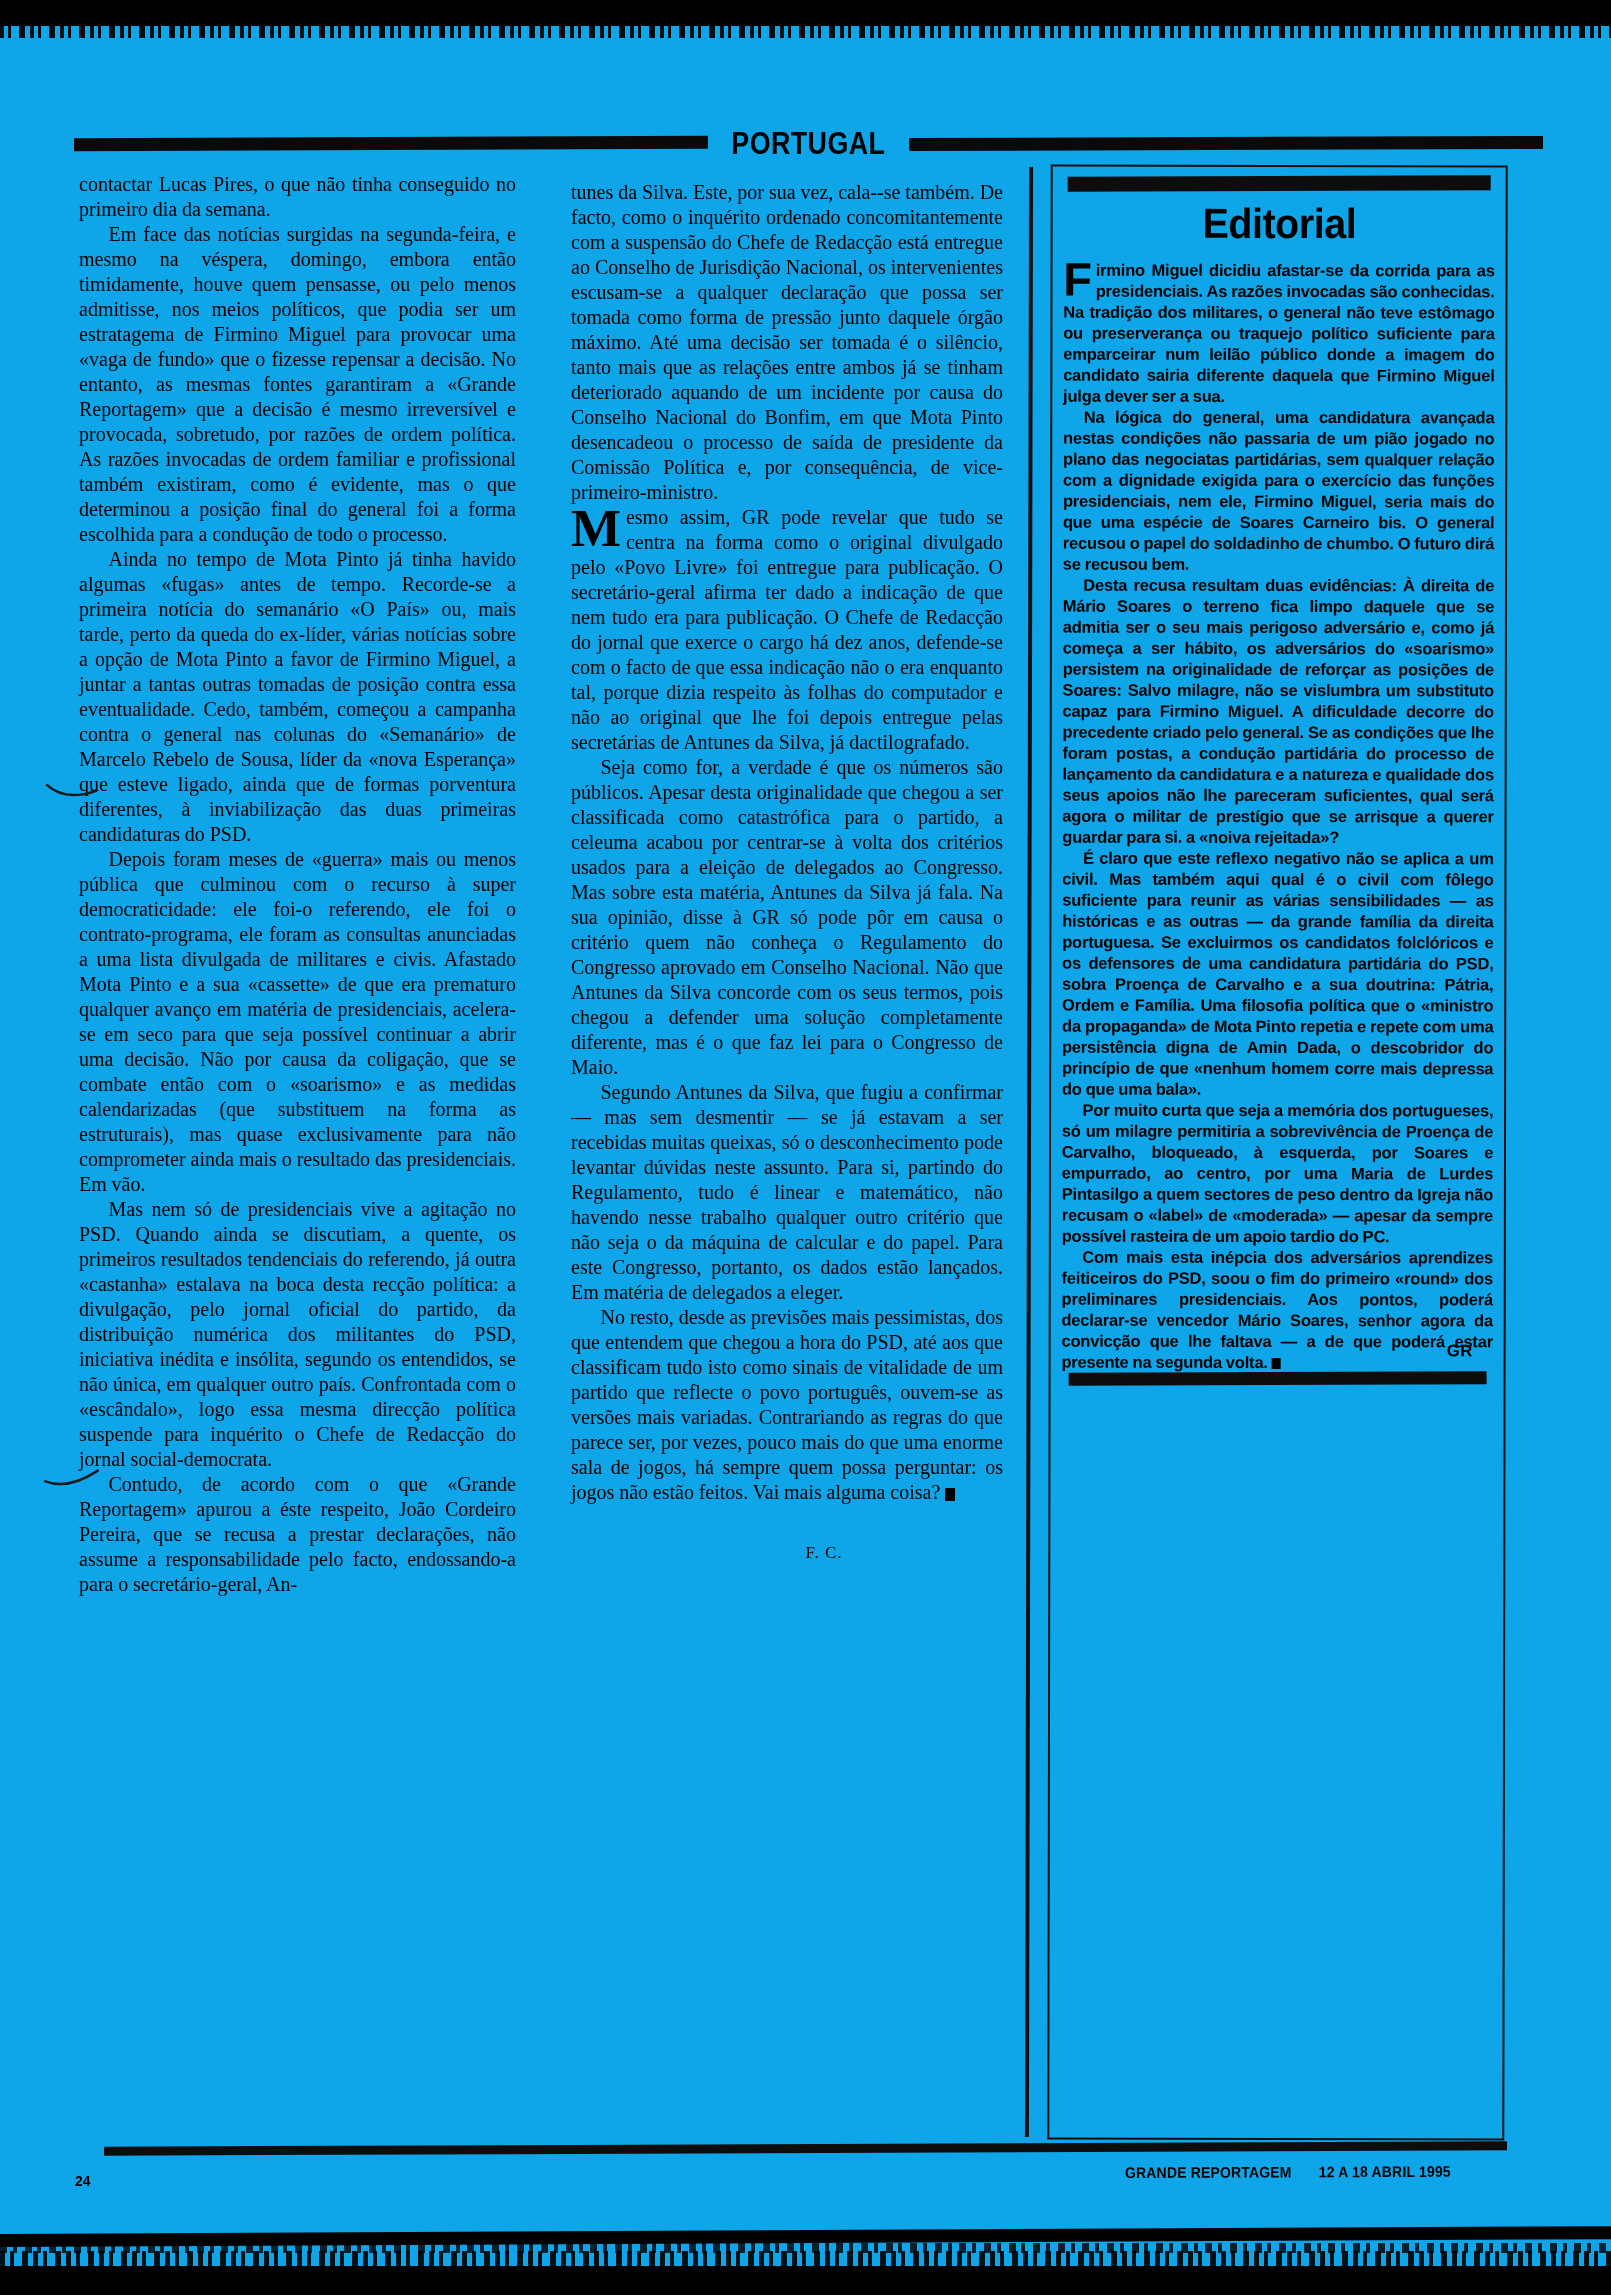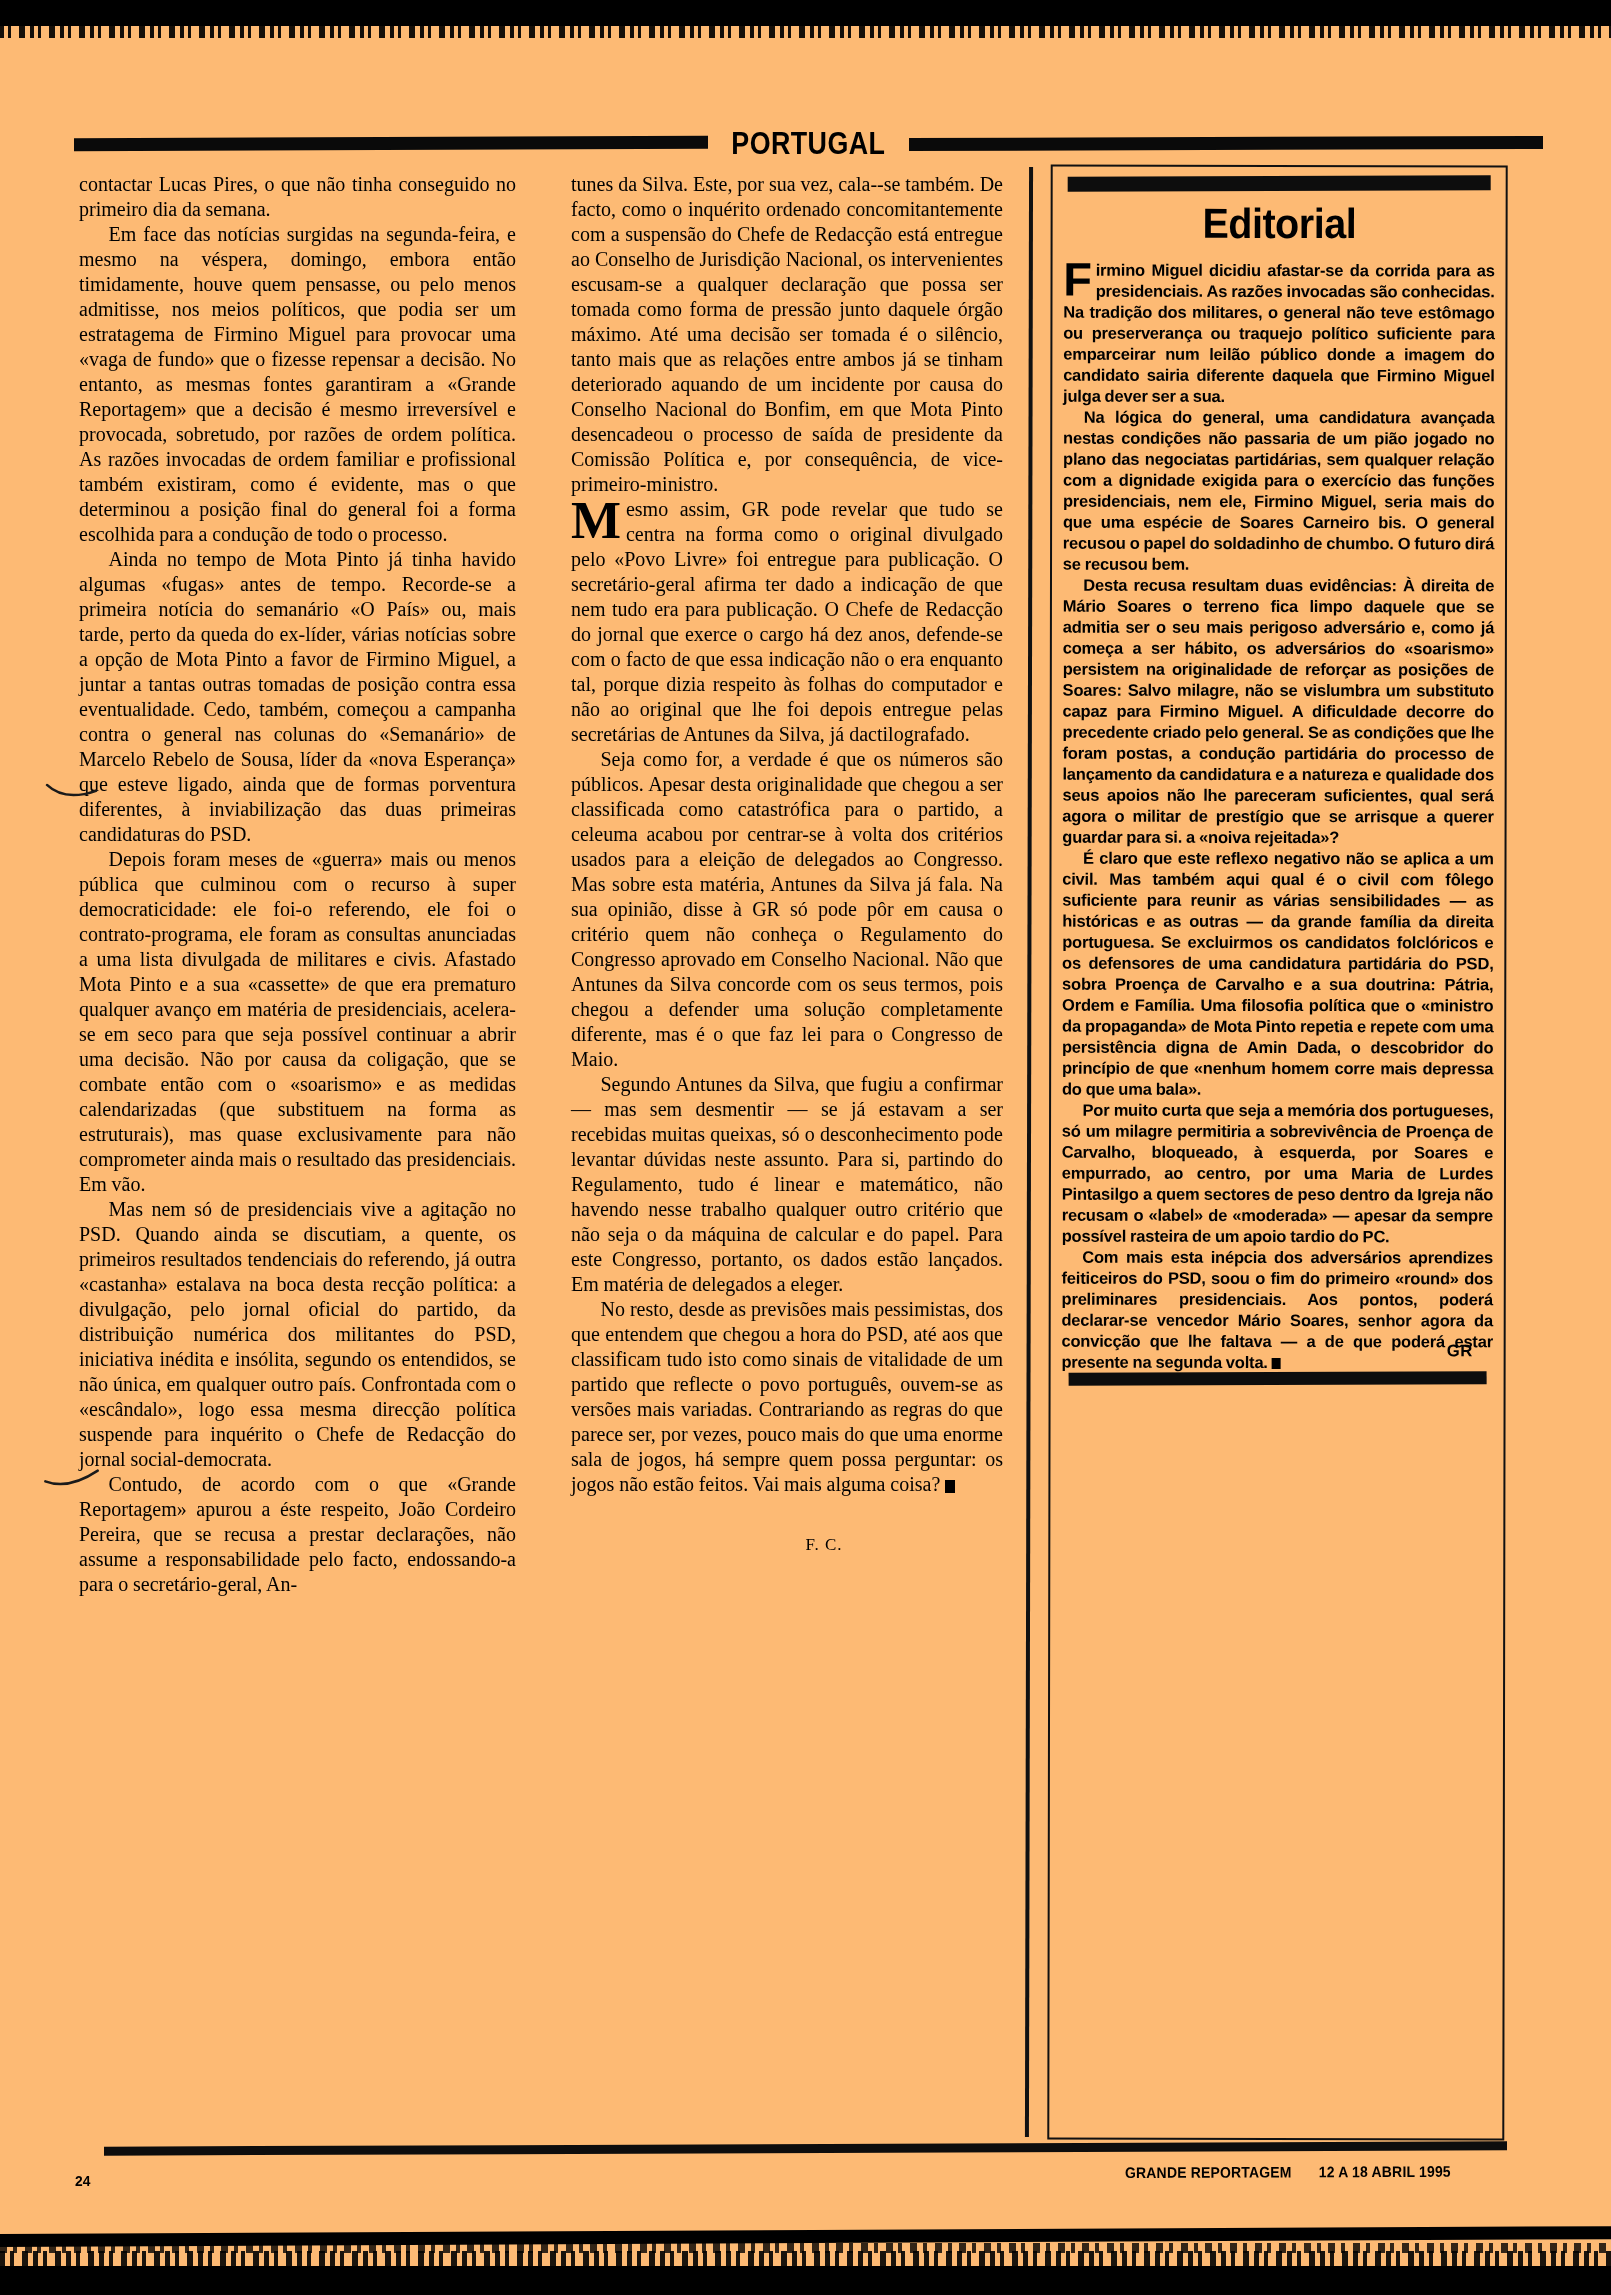--- a/index.html
+++ b/index.html
@@ -4,21 +4,21 @@
 <style>
   html, body {
     margin: 0;
     padding: 0;
     background: #8a8a8a;
   }
   .page {
     position: relative;
     width: 1612px;
     height: 2295px;
-    background: #fdba74;
+    background: #0ea5e9;
     overflow: hidden;
     font-family: "Liberation Serif", "DejaVu Serif", serif;
     color: #000;
   }
 
   
   .scan-edge {
     position: absolute;
     left: 0;
     width: 100%;
@@ -130,21 +130,21 @@
     left: 0;
     top: 172px;
     width: 1408px;
     height: 1955px;
   }
   .col {
     position: absolute;
     top: 0;
   }
   .col-1 { left: 79px;  width: 437px; }
-  .col-2 { left: 571px; width: 432px; }
+  .col-2 { left: 571px; width: 432px; margin-top: 8px; }
 
   .body-p {
     margin: 0;
     font-size: 20px;
     line-height: 25px;
     text-align: justify;
     text-indent: 29.5px;
     word-spacing: -0.2px;
     -webkit-font-smoothing: none;
   }

